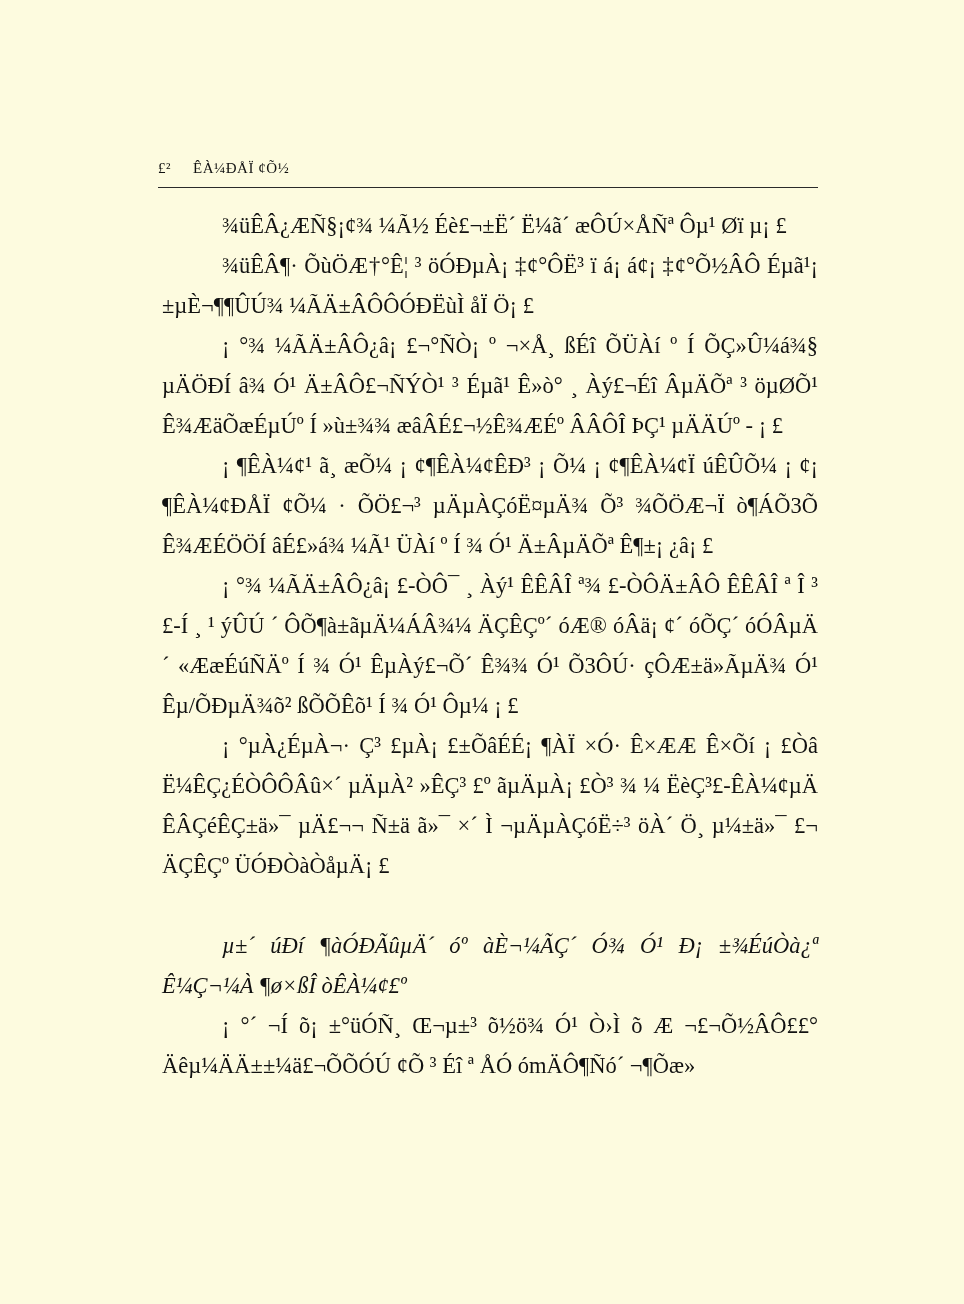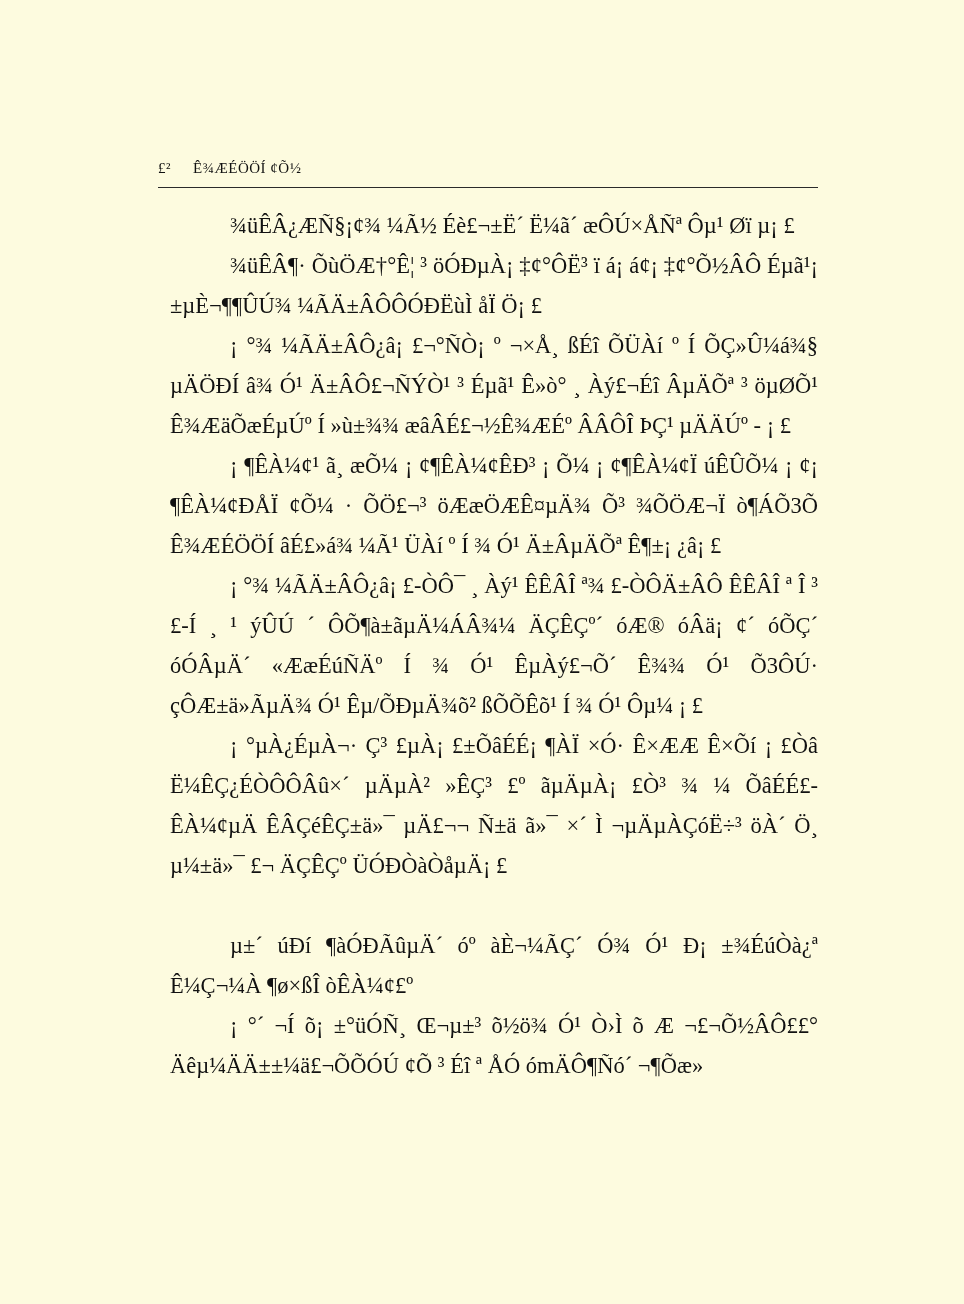--- a/index.html
+++ b/index.html
@@ -41,48 +41,49 @@
     width: 660px;
     margin-bottom: 18px;
   }
   .body-text {
     font-size: 22.5px;
     line-height: 40px;
     text-align: justify;
     text-justify: inter-character;
   }
   .para {
-    margin: 0 0 0 12px;
+    margin: 0 0 0 4px;
     text-indent: 60px;
     word-break: break-word;
   }
   .para.gap-before {
     margin-top: 40px;
+    font-style: italic;
   }
 </style>
 </head>
 <body>
 
 <div class="page">
 
   <div class="content">
 
     <div class="running-head">
       <span class="folio">£²</span>
-      <span class="title">Ê¾ÆÉÖÖÍ ¢Õ½</span>
+      <span class="title">ÊÀ¼ÐÅÏ ¢Õ½</span>
     </div>
 
     <div class="rule"></div>
 
     <div class="body-text">
       <p class="para">¾üÊÂ¿ÆÑ§¡¢¾ ¼Ã½ Éè£¬±Ë´ Ë¼ã´ æÔÚ×ÅÑª Ôµ¹ Øï µ¡ £</p>
       <p class="para">¾üÊÂ¶· ÕùÖÆ†°Ê¦ ³ öÓÐµÀ¡ ‡¢°ÔË³ ï á¡ á¢¡ ‡¢°Õ½ÂÔ Éµã¹¡ ±µÈ¬¶¶ÛÚ¾ ¼ÃÄ±ÂÔÔÓÐËùÌ åÏ Ö¡ £</p>
       <p class="para">¡ °¾ ¼ÃÄ±ÂÔ¿â¡ £¬°ÑÒ¡ º ¬×Å¸ ßÉî ÕÜÀí º Í ÕÇ»Û¼á¾§ µÄÖÐÍ â¾ Ó¹ Ä±ÂÔ£¬ÑÝÒ¹ ³ Éµã¹ Ê»ò° ¸ Àý£¬Éî ÂµÄÕª ³ öµØÕ¹ Ê¾ÆäÕæÉµÚº Í »ù±¾¾ æâÂÉ£¬½Ê¾ÆÉº ÂÂÔÎ ÞÇ¹ µÄÄÚº - ¡ £</p>
-      <p class="para">¡ ¶ÊÀ¼¢¹ ã¸ æÕ¼ ¡ ¢¶ÊÀ¼¢ÊÐ³ ¡ Õ¼ ¡ ¢¶ÊÀ¼¢Ï úÊÛÕ¼ ¡ ¢¡ ¶ÊÀ¼¢ÐÅÏ ¢Õ¼ · ÕÖ£¬³ öÆæÖÆÊ¤µÄ¾ Õ³ ¾ÕÖÆ¬Ï ò¶ÁÕ3Õ Ê¾ÆÉÖÖÍ âÉ£»á¾ ¼Ã¹ ÜÀí º Í ¾ Ó¹ Ä±ÂµÄÕª Ê¶±¡ ¿â¡ £</p>
+      <p class="para">¡ ¶ÊÀ¼¢¹ ã¸ æÕ¼ ¡ ¢¶ÊÀ¼¢ÊÐ³ ¡ Õ¼ ¡ ¢¶ÊÀ¼¢Ï úÊÛÕ¼ ¡ ¢¡ ¶ÊÀ¼¢ÐÅÏ ¢Õ¼ · ÕÖ£¬³ µÄµÀÇóË¤µÄ¾ Õ³ ¾ÕÖÆ¬Ï ò¶ÁÕ3Õ Ê¾ÆÉÖÖÍ âÉ£»á¾ ¼Ã¹ ÜÀí º Í ¾ Ó¹ Ä±ÂµÄÕª Ê¶±¡ ¿â¡ £</p>
       <p class="para">¡ °¾ ¼ÃÄ±ÂÔ¿â¡ £-ÒÔ¯ ¸ Àý¹ ÊÊÂÎ ª¾ £-ÒÔÄ±ÂÔ ÊÊÂÎ ª Î ³ £-Í ¸ ¹ ýÛÚ ´ ÔÕ¶à±ãµÄ¼ÁÂ¾¼ ÄÇÊÇº´ óÆ® óÂä¡ ¢´ óÕÇ´ óÓÂµÄ´ «ÆæÉúÑÄº Í ¾ Ó¹ ÊµÀý£¬Õ´ Ê¾¾ Ó¹ Õ3ÔÚ· çÔÆ±ä»ÃµÄ¾ Ó¹ Êµ/ÕÐµÄ¾õ² ßÕÕÊõ¹ Í ¾ Ó¹ Ôµ¼ ¡ £</p>
-      <p class="para">¡ °µÀ¿ÉµÀ¬· Ç³ £µÀ¡ £±ÕâÉÉ¡ ¶ÀÏ ×Ó· Ê×ÆÆ Ê×Õí ¡ £Òâ Ë¼ÊÇ¿ÉÒÔÔÂû×´ µÄµÀ² »ÊÇ³ £º ãµÄµÀ¡ £Ò³ ¾ ¼ ÕâÉÉ£-ÊÀ¼¢µÄ ÊÂÇéÊÇ±ä»¯ µÄ£¬¬ Ñ±ä ã»¯ ×´ Ì ¬µÄµÀÇóË÷³ öÀ´ Ö¸ µ¼±ä»¯ £¬ ÄÇÊÇº ÜÓÐÒàÒåµÄ¡ £</p>
+      <p class="para">¡ °µÀ¿ÉµÀ¬· Ç³ £µÀ¡ £±ÕâÉÉ¡ ¶ÀÏ ×Ó· Ê×ÆÆ Ê×Õí ¡ £Òâ Ë¼ÊÇ¿ÉÒÔÔÂû×´ µÄµÀ² »ÊÇ³ £º ãµÄµÀ¡ £Ò³ ¾ ¼ ËèÇ³£-ÊÀ¼¢µÄ ÊÂÇéÊÇ±ä»¯ µÄ£¬¬ Ñ±ä ã»¯ ×´ Ì ¬µÄµÀÇóË÷³ öÀ´ Ö¸ µ¼±ä»¯ £¬ ÄÇÊÇº ÜÓÐÒàÒåµÄ¡ £</p>
       <p class="para gap-before">µ±´ úÐí ¶àÓÐÃûµÄ´ óº àÈ¬¼ÃÇ´ Ó¾ Ó¹ Ð¡ ±¾ÉúÒà¿ª Ê¼Ç¬¼À ¶ø×ßÎ òÊÀ¼¢£º</p>
       <p class="para">¡ °´ ¬Í õ¡ ±°üÓÑ¸ Œ¬µ±³ õ½ö¾ Ó¹ Ò›Ì õ Æ ¬£¬Õ½ÂÔ££° Äêµ¼ÄÄ±±¼ä£¬ÕÕÓÚ ¢Õ ³ Éî ª ÅÓ ómÄÔ¶Ñó´ ¬¶Õæ»</p>
     </div>
 
   </div>
 
 </div>
 
 </body></html>

